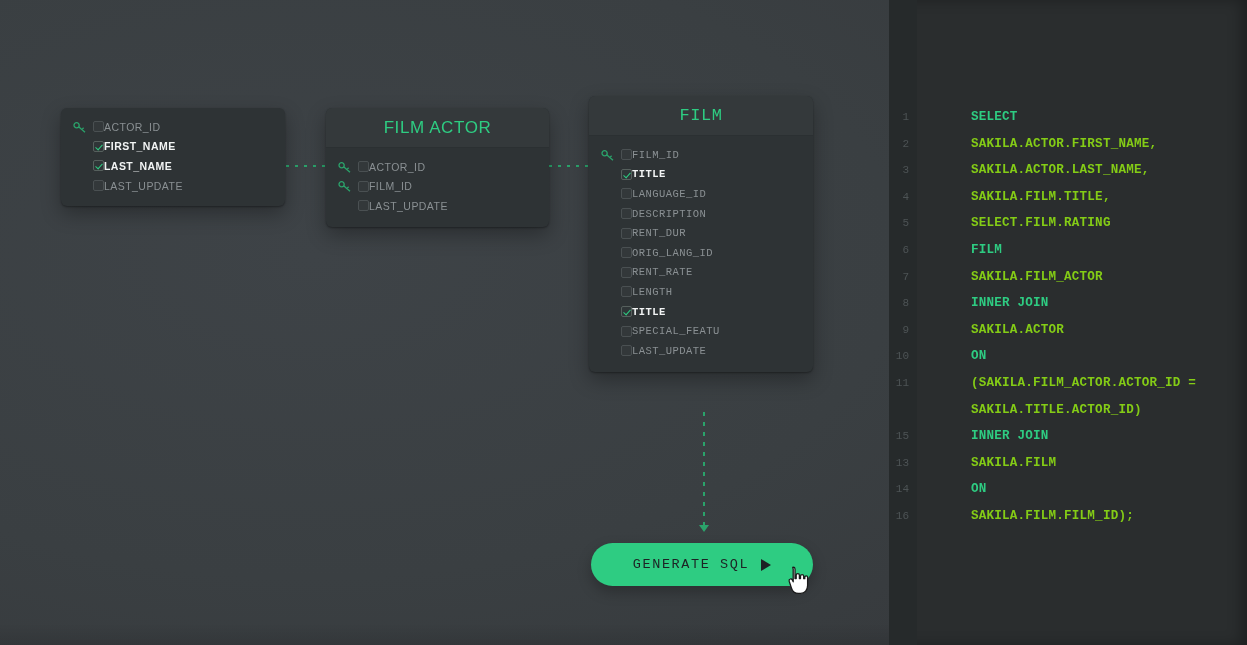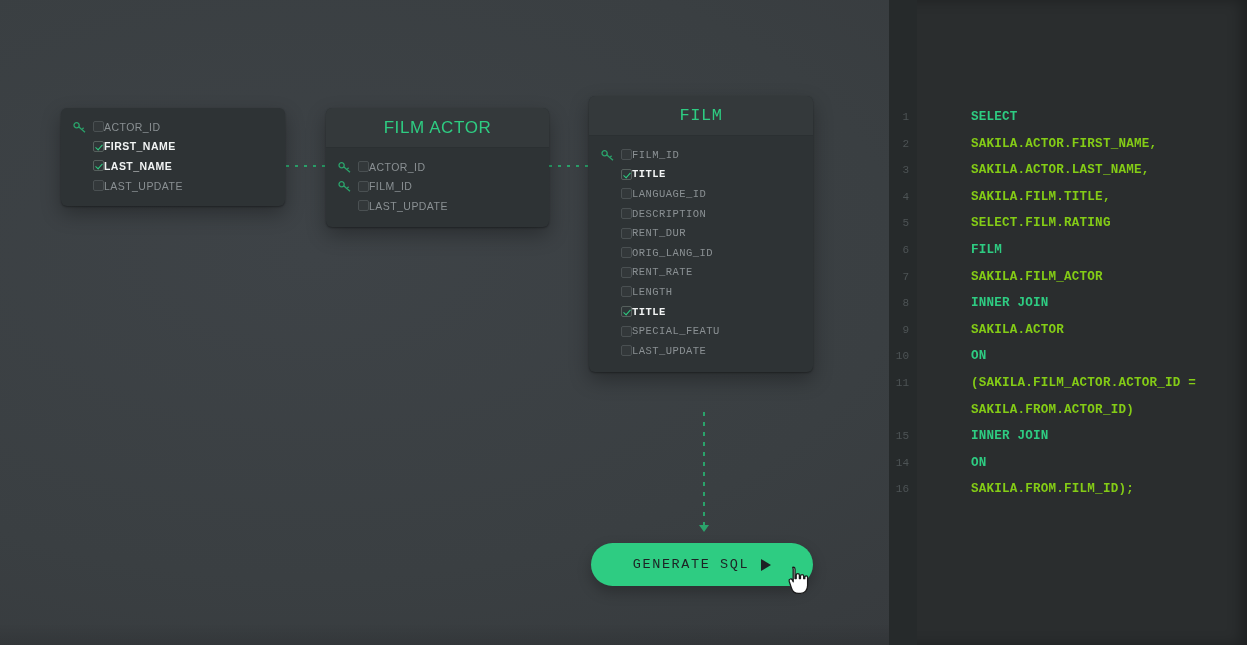--- a/index.html
+++ b/index.html
@@ -419,30 +419,34 @@
           <span class="lnum">9</span>
           <span class="ctext">SAKILA.ACTOR</span>
         </div>
         <div class="cline">
           <span class="lnum">10</span>
           <span class="ctext kw">ON</span>
         </div>
         <div class="cline">
           <span class="lnum">11</span>
           <span class="ctext">(SAKILA.FILM_ACTOR.ACTOR_ID =
-SAKILA.FROM.ACTOR_ID)</span>
+SAKILA.TITLE.ACTOR_ID)</span>
         </div>
         <div class="cline">
           <span class="lnum">15</span>
           <span class="ctext kw">INNER JOIN</span>
         </div>
         <div class="cline">
+          <span class="lnum">13</span>
+          <span class="ctext">SAKILA.FILM</span>
+        </div>
+        <div class="cline">
           <span class="lnum">14</span>
           <span class="ctext kw">ON</span>
         </div>
         <div class="cline">
           <span class="lnum">16</span>
-          <span class="ctext">SAKILA.FROM.FILM_ID);</span>
+          <span class="ctext">SAKILA.FILM.FILM_ID);</span>
         </div>
       </div>
   </div>
 
 </div>
 
 </body></html>

